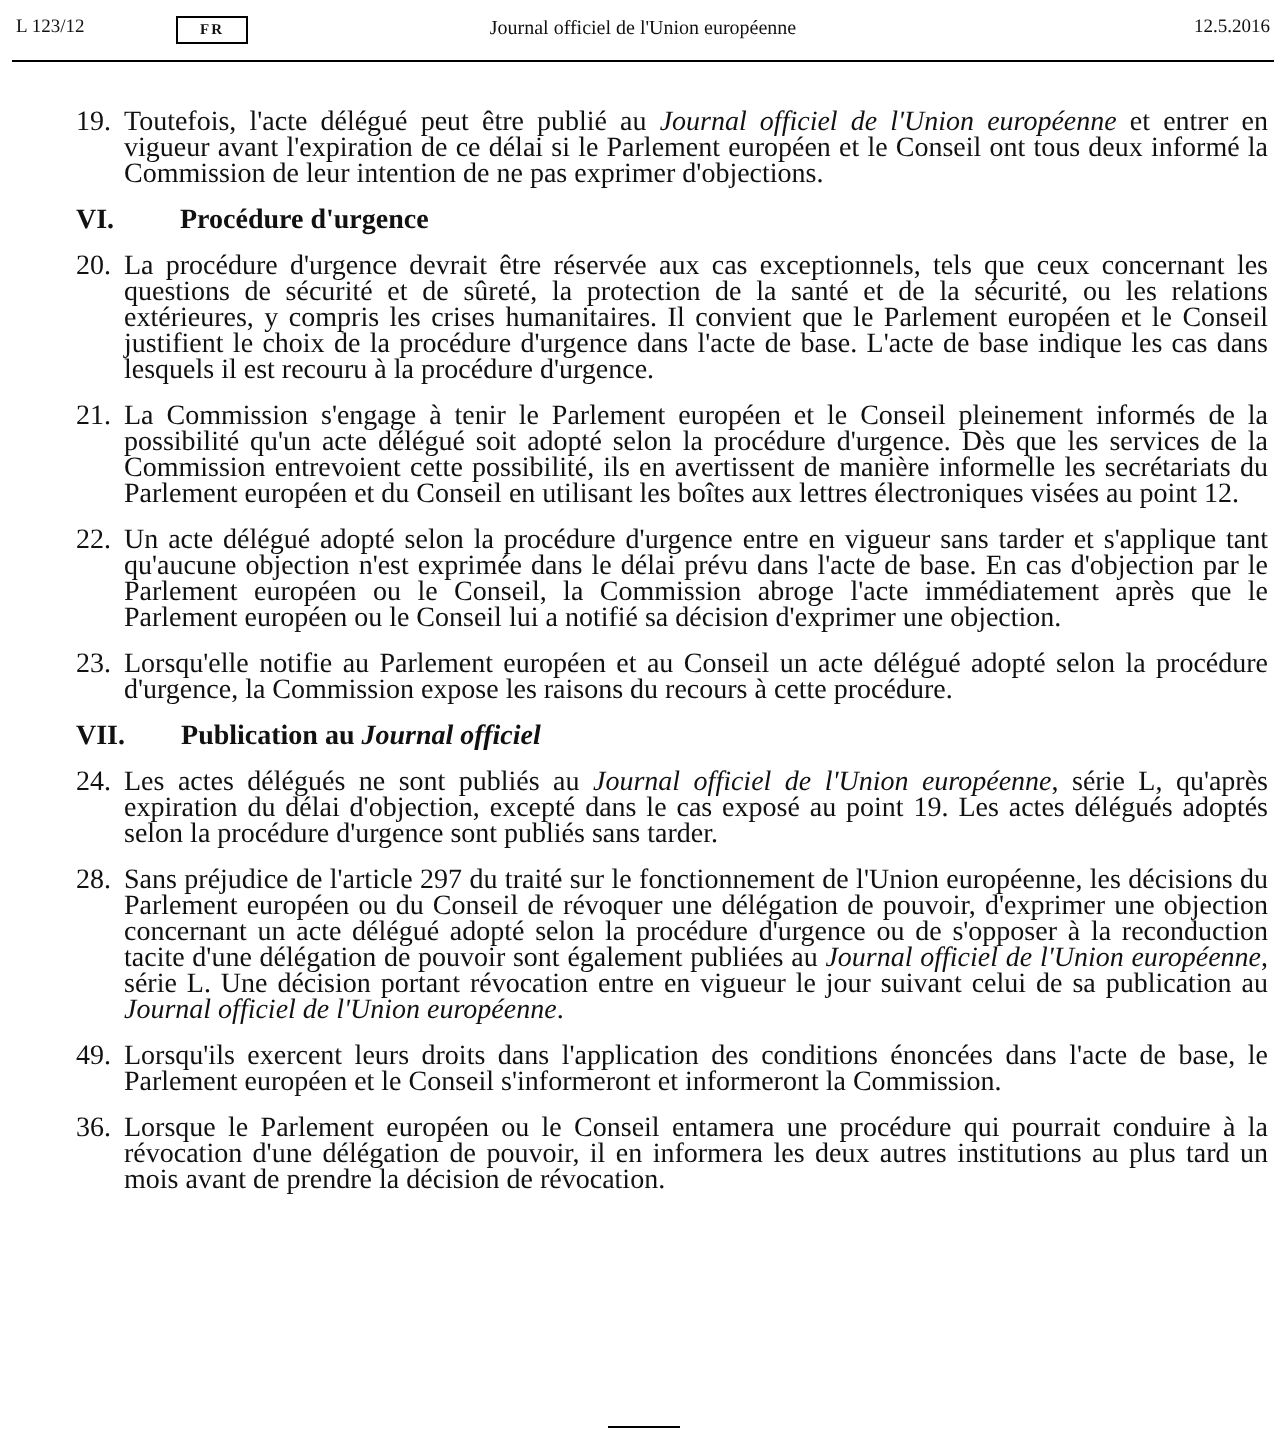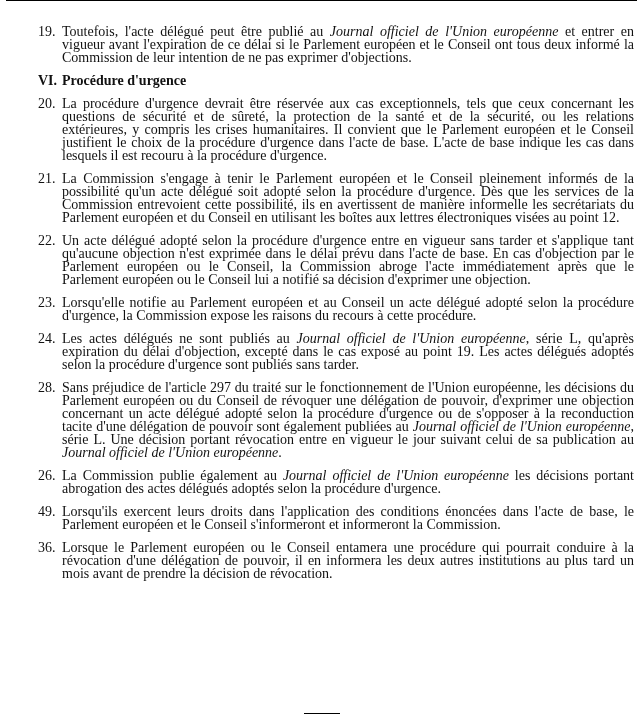--- a/index.html
+++ b/index.html
@@ -71,35 +71,42 @@
   .row .num {
     flex: 0 0 24px;
   }
   .row .txt {
     flex: 1;
     text-align: justify;
   }
   .row.heading {
     font-weight: bold;
     margin-top: 3px;
+    gap: 28px;
   }
   .footer-rule {
     position: absolute;
     bottom: 14px;
     left: 50%;
     transform: translateX(-50%);
     width: 36px;
     border-top: 1px solid #000;
     height: 0;
   }
 </style>
 </head>
 <body>
 
 <div class="page">
+  <header class="header">
+    <span class="page-ref">L 123/12</span>
+    <span class="lang-box">FR</span>
+    <span class="title">Journal officiel de l'Union européenne</span>
+    <span class="date">12.5.2016</span>
+  </header>
   <div class="header-rule"></div>
   <main class="body">
       <div class="row para">
         <div class="num">19.</div>
         <div class="txt"><span>Toutefois, l'acte délégué peut être publié au </span><span style="font-style: italic;">Journal officiel de l'Union européenne</span><span> et entrer en vigueur avant l'expiration de ce délai si le Parlement européen et le Conseil ont tous deux informé la Commission de leur intention de ne pas exprimer d'objections.</span></div>
       </div>
       <div class="row heading">
         <div class="num">VI.</div>
         <div class="txt"><span>Procédure d'urgence</span></div>
       </div>
@@ -112,31 +119,31 @@
         <div class="txt"><span>La Commission s'engage à tenir le Parlement européen et le Conseil pleinement informés de la possibilité qu'un acte délégué soit adopté selon la procédure d'urgence. Dès que les services de la Commission entrevoient cette possibilité, ils en avertissent de manière informelle les secrétariats du Parlement européen et du Conseil en utilisant les boîtes aux lettres électroniques visées au point 12.</span></div>
       </div>
       <div class="row para">
         <div class="num">22.</div>
         <div class="txt"><span>Un acte délégué adopté selon la procédure d'urgence entre en vigueur sans tarder et s'applique tant qu'aucune objection n'est exprimée dans le délai prévu dans l'acte de base. En cas d'objection par le Parlement européen ou le Conseil, la Commission abroge l'acte immédiatement après que le Parlement européen ou le Conseil lui a notifié sa décision d'exprimer une objection.</span></div>
       </div>
       <div class="row para">
         <div class="num">23.</div>
         <div class="txt"><span>Lorsqu'elle notifie au Parlement européen et au Conseil un acte délégué adopté selon la procédure d'urgence, la Commission expose les raisons du recours à cette procédure.</span></div>
       </div>
+      <div class="row heading">
+        <div class="num">VII.</div>
+        <div class="txt"><span>Publication au </span><span style="font-style: italic;">Journal officiel</span></div>
+      </div>
       <div class="row para">
         <div class="num">24.</div>
         <div class="txt"><span>Les actes délégués ne sont publiés au </span><span style="font-style: italic;">Journal officiel de l'Union européenne</span><span>, série L, qu'après expiration du délai d'objection, excepté dans le cas exposé au point 19. Les actes délégués adoptés selon la procédure d'urgence sont publiés sans tarder.</span></div>
       </div>
       <div class="row para">
         <div class="num">28.</div>
         <div class="txt"><span>Sans préjudice de l'article 297 du traité sur le fonctionnement de l'Union européenne, les décisions du Parlement européen ou du Conseil de révoquer une délégation de pouvoir, d'exprimer une objection concernant un acte délégué adopté selon la procédure d'urgence ou de s'opposer à la reconduction tacite d'une délégation de pouvoir sont également publiées au </span><span style="font-style: italic;">Journal officiel de l'Union européenne</span><span>, série L. Une décision portant révocation entre en vigueur le jour suivant celui de sa publication au </span><span style="font-style: italic;">Journal officiel de l'Union européenne</span><span>.</span></div>
-      </div>
-      <div class="row para">
-        <div class="num">26.</div>
-        <div class="txt"><span>La Commission publie également au </span><span style="font-style: italic;">Journal officiel de l'Union européenne</span><span> les décisions portant abrogation des actes délégués adoptés selon la procédure d'urgence.</span></div>
       </div>
       <div class="row para">
         <div class="num">49.</div>
         <div class="txt"><span>Lorsqu'ils exercent leurs droits dans l'application des conditions énoncées dans l'acte de base, le Parlement européen et le Conseil s'informeront et informeront la Commission.</span></div>
       </div>
       <div class="row para">
         <div class="num">36.</div>
         <div class="txt"><span>Lorsque le Parlement européen ou le Conseil entamera une procédure qui pourrait conduire à la révocation d'une délégation de pouvoir, il en informera les deux autres institutions au plus tard un mois avant de prendre la décision de révocation.</span></div>
       </div>
     </main>

